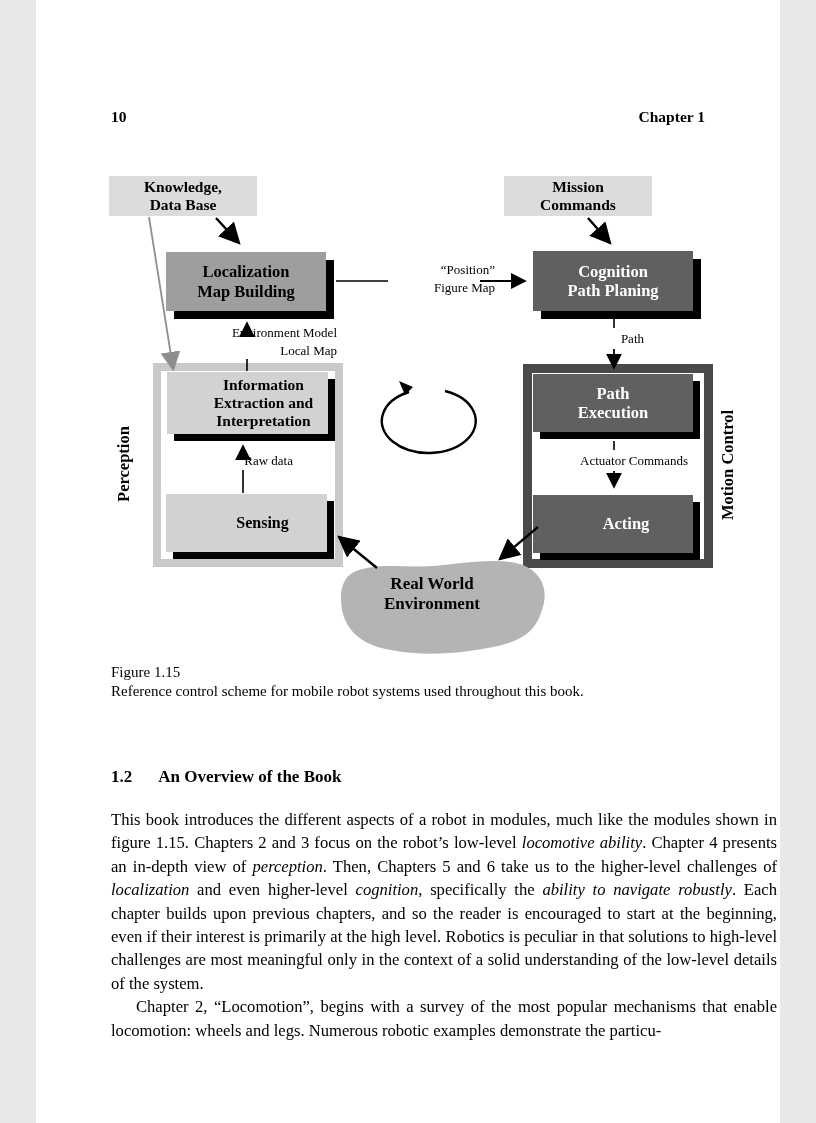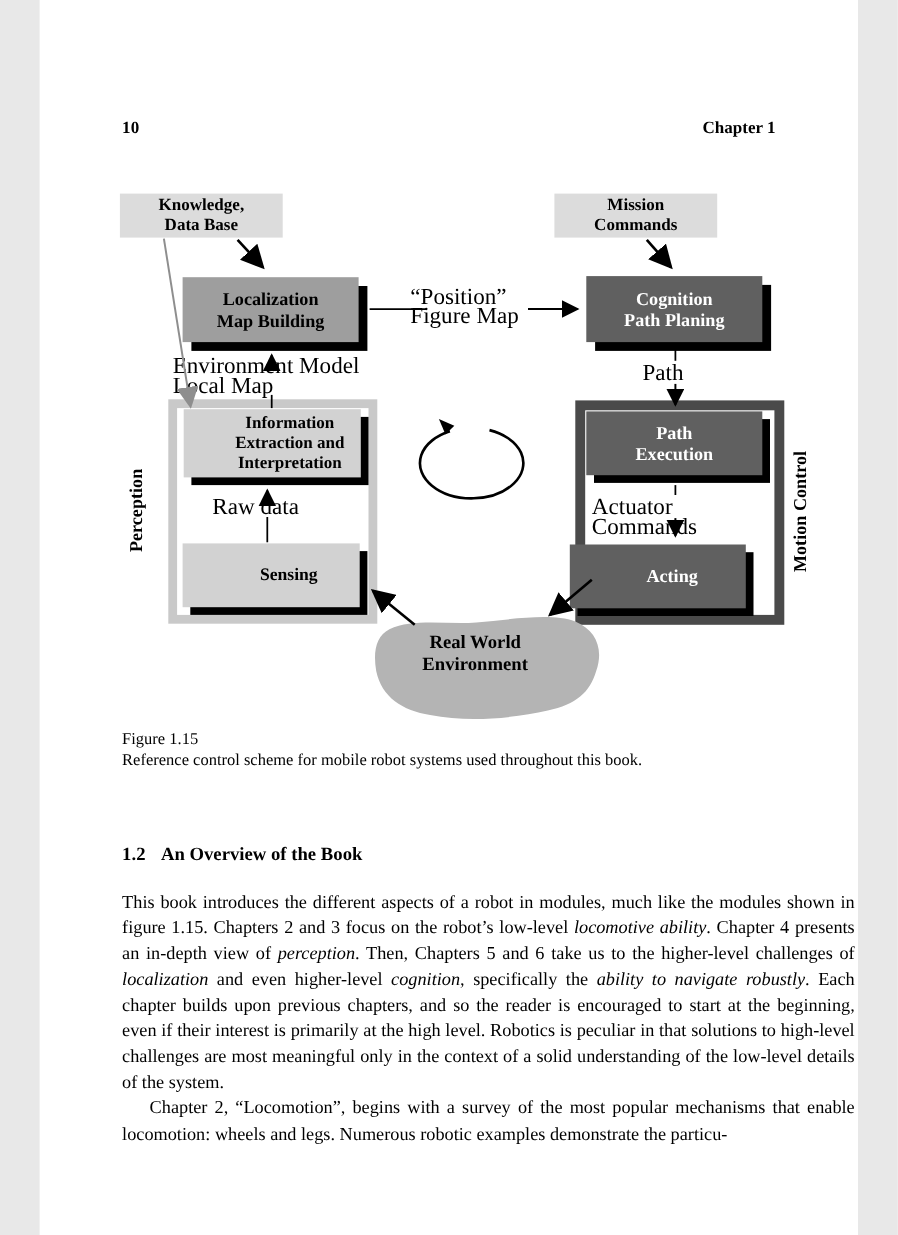--- a/index.html
+++ b/index.html
@@ -22,36 +22,36 @@
     justify-content:center; align-items:center; text-align:center;
     font-weight:bold; line-height:1.18; box-sizing:border-box;
   }
   .lightbox  { background:#dcdcdc; font-size:15.5px; }
   .medbox    { background:#9e9e9e; font-size:16.5px; box-shadow:8px 8px 0 0 #000; }
   .darkbox   { background:#606060; color:#fff; font-size:16.5px; box-shadow:8px 8px 0 0 #000; }
   .litegray  { background:#d2d2d2; font-size:15.5px; box-shadow:7px 7px 0 0 #000;padding-left:32px; }
   .container-l { position:absolute; border:8px solid #c9c9c9; background:transparent; box-sizing:border-box; }
   .container-d { position:absolute; border:9px solid #4a4a4a; background:transparent; box-sizing:border-box; }
 
-  .elabel { position:absolute; text-align:left; font-size:21px; line-height:17.5px; }
+  .elabel { position:absolute; text-align:right; font-size:13px; line-height:17.5px; }
   .vlabel { position:absolute; width:170px; text-align:center; font-weight:bold;
             font-size:16.5px; transform:rotate(-90deg); }
   .blobtext { position:absolute; text-align:center; font-weight:bold;
               font-size:17px; line-height:20px; z-index:6; }
 
   svg.overlay { position:absolute; left:0; top:0; z-index:5; pointer-events:none; }
   .dbox, .container-l, .container-d { z-index:2; }
 
   
   .figcap { position:absolute; left:75px; top:663px; width:666px; font-size:15px; line-height:19px; }
   .figcap .flabel { font-weight:normal; }
 
   
   .sechead { position:absolute; left:75px; top:767px; font-weight:bold; font-size:17px; }
-  .sechead .stitle { margin-left:14px; }
+  .sechead .stitle { margin-left:26px; }
 
   
   .bodytext { position:absolute; left:75px; top:808px; width:666px;
               font-size:16.6px; line-height:23.4px; text-align:justify; }
   .bodytext p { margin:0; }
   .bodytext p.indent { text-indent:25px; }
 </style>
 </head>
 <body>
 
@@ -93,21 +93,21 @@
 
   <div class="dbox darkbox" style="left:497px; top:374px; width:160px; height:58px; box-shadow:7px 7px 0 0 #000;">
     <div>Path</div>
     <div>Execution</div>
   </div>
 
   <div class="dbox litegray" style="left:130px; top:494px; width:161px; height:58px; font-size:16px;">
     <div>Sensing</div>
   </div>
 
-  <div class="dbox darkbox" style="left:482px; top:495px; width:160px; height:58px; box-shadow:7px 7px 0 0 #000;padding-left:26px;">
+  <div class="dbox darkbox" style="left:497px; top:495px; width:160px; height:58px; box-shadow:7px 7px 0 0 #000;padding-left:26px;">
     <div>Acting</div>
   </div>
 
   <div class="elabel" style="left:337px; top:261px; width:122px;">
     <div>“Position”</div>
     <div>Figure Map</div>
   </div>
 
   <div class="elabel" style="left:121px; top:324px; width:180px;">
     <div>Environment Model</div>

